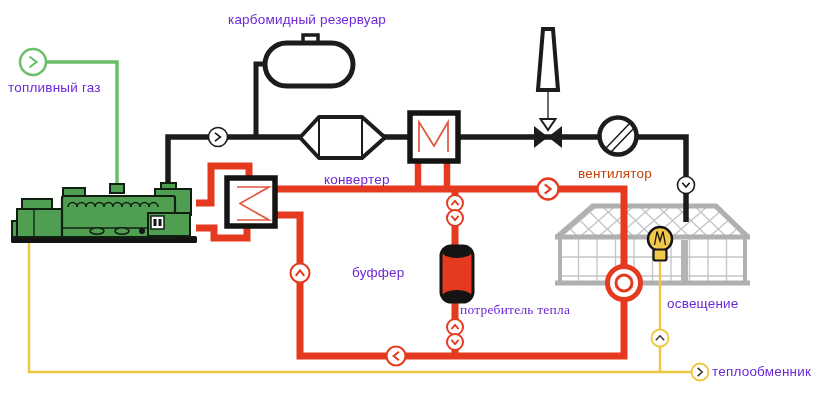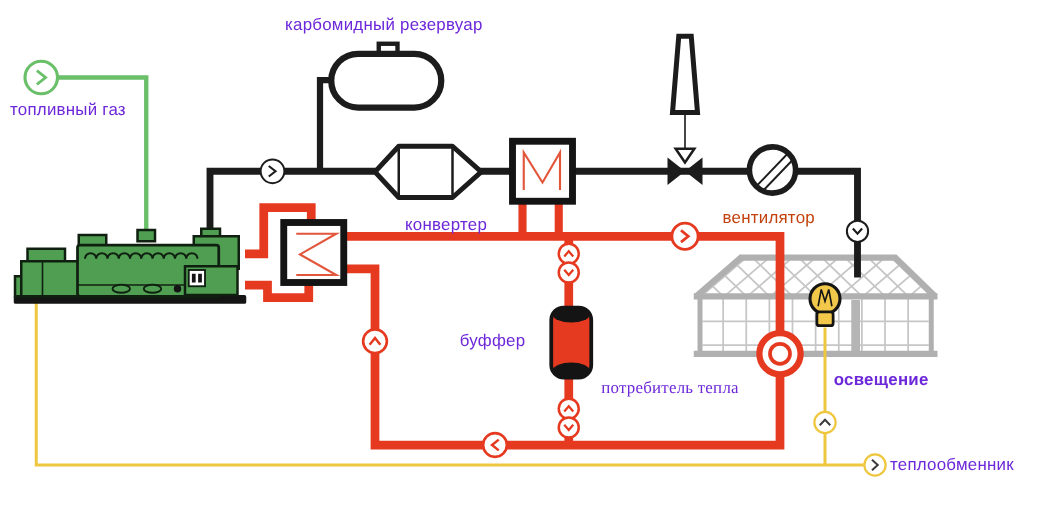--- a/index.html
+++ b/index.html
@@ -5,21 +5,21 @@
   html,body{margin:0;padding:0;background:#fff;}
   .stage{
     position:relative;width:838px;height:411px;background:#ffffff;
     font-family:"Liberation Sans", sans-serif;overflow:hidden;
   }
   .stage svg{position:absolute;left:0;top:0;}
   .lbl{
     position:absolute;font-size:13.5px;line-height:15.5px;color:#6d28d9;
     white-space:nowrap;letter-spacing:0.2px;
   }
-  .lbl.right{text-align:center;white-space:normal;}
+  .lbl.right{text-align:left;white-space:normal;}
   .lbl.gray{color:#c2410c;}
 </style>
 </head>
 <body>
 
 <div class="stage">
 
 <svg width="838" height="411" viewBox="0 0 838 411">
 
   <g>
@@ -215,16 +215,16 @@
   </g>
 
 </svg>
 
 <div class="lbl" style="left:8px;top:80px;text-align:center;">топливный газ</div>
 <div class="lbl" style="left:228px;top:12px;">карбомидный резервуар</div>
 <div class="lbl" style="left:288px;top:172px;padding-left:36px;">конвертер</div>
 <div class="lbl gray" style="left:578px;top:166px;">вентилятор</div>
 <div class="lbl right" style="left:352px;top:265px;width:84px;">буффер</div>
 <div class="lbl right" style="left:460px;top:302px;width:152px;font-family:Liberation Serif, serif;">потребитель тепла</div>
-<div class="lbl" style="left:667px;top:296px;font-weight:bold;">освещение</div>
+<div class="lbl" style="left:667px;top:296px;">освещение</div>
 <div class="lbl" style="left:712px;top:364px;">теплообменник</div>
 
 </div>
 
 </body></html>

